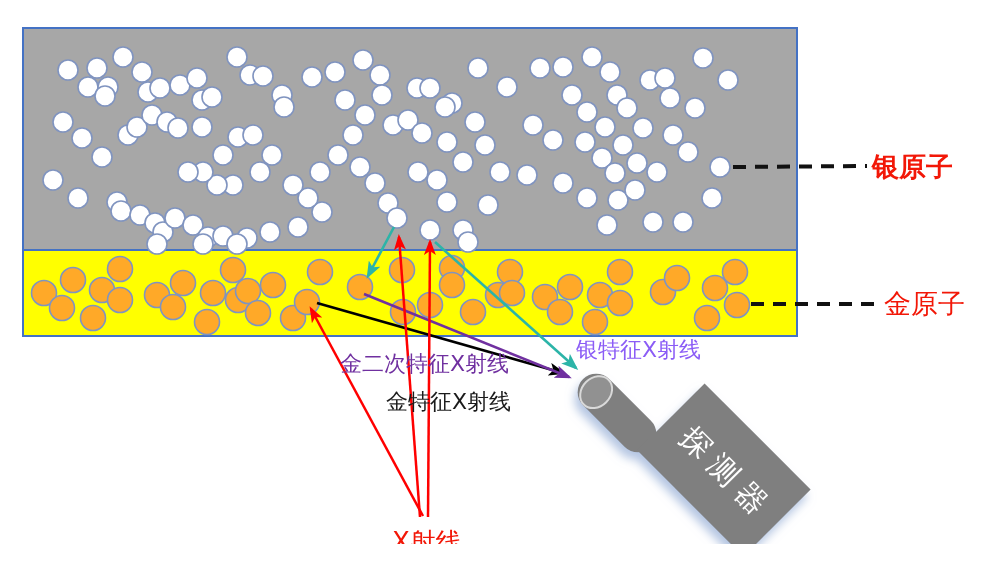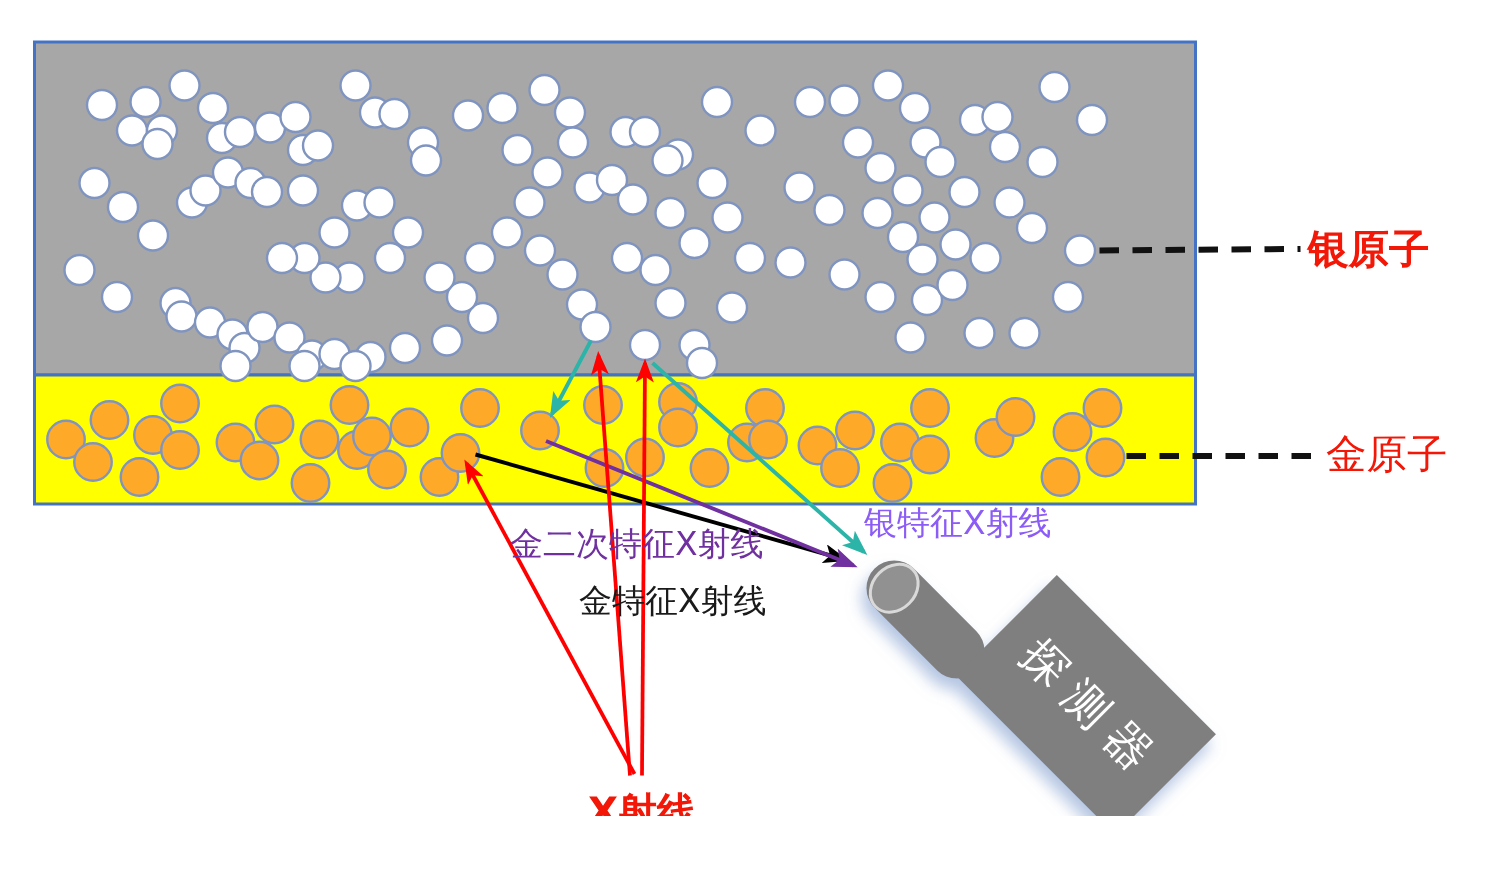--- a/index.html
+++ b/index.html
@@ -5,21 +5,21 @@
   html,body{margin:0;padding:0;background:#ffffff;}
   .stage{position:relative;width:995px;height:544px;background:#ffffff;overflow:hidden;
          font-family:"DejaVu Sans",sans-serif;}
   .stage svg{position:absolute;left:0;top:0;}
   .lbl{position:absolute;white-space:nowrap;line-height:1.1;}
   .lbl-silver-atom{left:872px;top:152px;font-size:27px;font-weight:bold;color:#f21707;}
   .lbl-gold-atom{left:884px;top:289px;font-size:27px;font-weight:normal;color:#f21707;}
   .lbl-silver-xray{left:576px;top:338px;font-size:22px;color:#8b5cf6;}
   .lbl-gold-secondary{left:340px;top:352px;font-size:22px;color:#7030a0;}
   .lbl-gold-xray{left:350px;top:390px;font-size:22px;color:#1a1a1a;margin-left:36px;}
-  .lbl-xray{left:392px;top:528px;font-size:26px;font-weight:bold;color:#f21707;}
+  .lbl-xray{left:392px;top:528px;font-size:26px;font-weight:normal;color:#f21707;}
   .lbl-detector{left:724px;top:470px;font-size:30px;color:#ffffff;letter-spacing:9px;
                 transform:translate(-50%,-50%) rotate(45deg);padding-left:9px;}
 </style>
 </head>
 <body>
 
 <div class="stage">
   <svg width="995" height="586" viewBox="0 0 995 586">
     <defs>
       <marker id="m-red" markerUnits="userSpaceOnUse" markerWidth="16" markerHeight="12" refX="13" refY="6" orient="auto">

